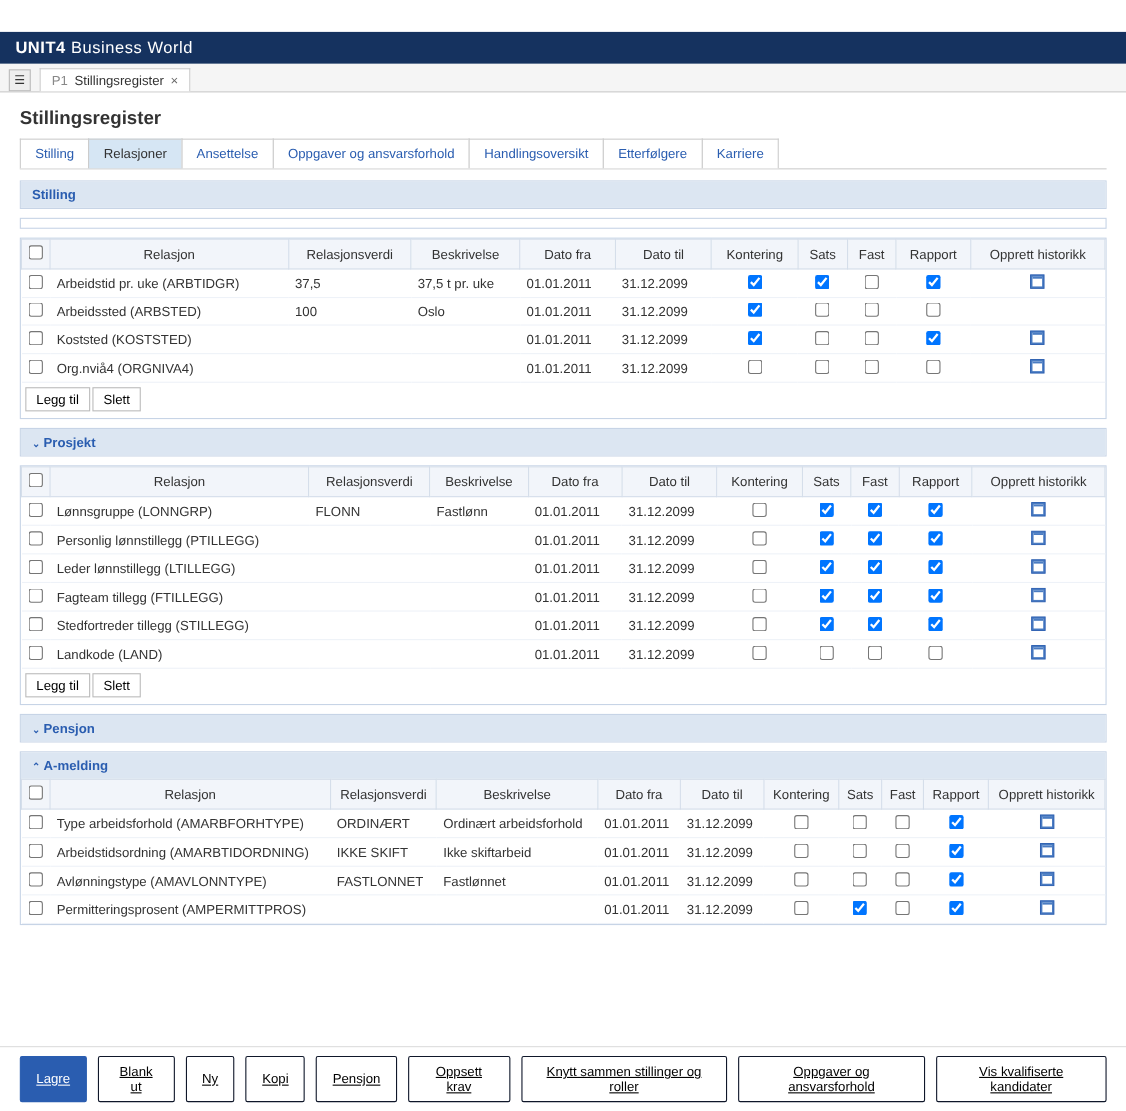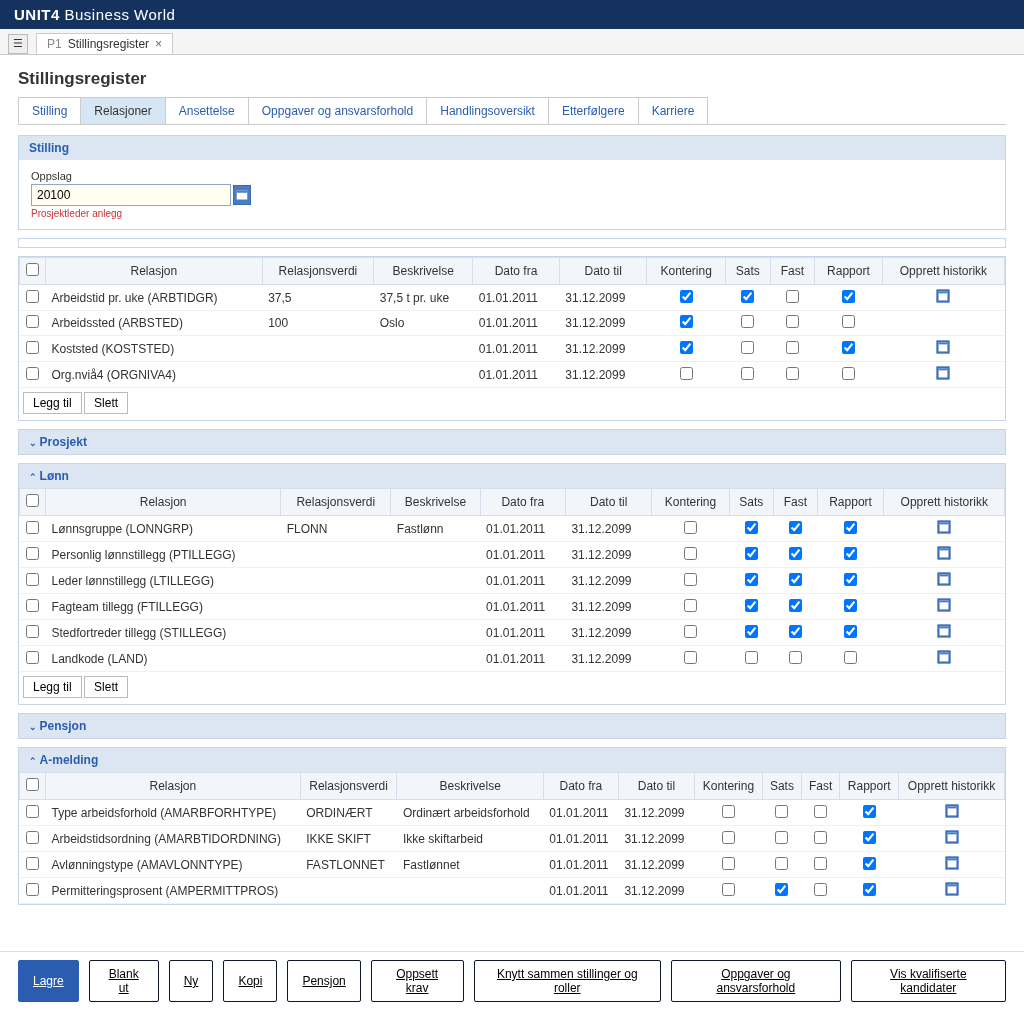--- a/index.html
+++ b/index.html
@@ -1,17 +1,17 @@
 <!DOCTYPE html>
 <html><head>
 <meta charset="utf-8">
 <style>
 * { box-sizing: border-box; margin: 0; padding: 0; }
 body { font-family: Arial, sans-serif; font-size: 12px; background: #fff; color: #333; }
-.header { background: #15325f; color: #fff; padding: 6px 14px; font-size: 15px; }
+.header { background: #15325f; color: #fff; padding: 6px 14px; font-size: 15px; margin-top: 29px; }
 .header .brand { font-weight: 300; letter-spacing: 0.5px; }
 .header .brand b { font-weight: bold; }
 .tabbar { background: #f5f5f5; border-bottom: 1px solid #ccc; display: flex; align-items: center; padding: 4px 8px 0 8px; }
 .menu-icon { width: 20px; height: 20px; border: 1px solid #bbb; background: #eee; margin-right: 8px; display:flex; align-items:center; justify-content:center; font-size:11px; cursor:pointer;}
 .wintab { background: #fff; border: 1px solid #ccc; border-bottom: none; padding: 3px 10px; font-size: 12px; display: flex; align-items: center; gap: 6px; }
 .closex { color:#666; cursor:pointer; }
 .content { padding: 14px 18px 60px 18px; }
 h1.page-title { font-size: 17px; font-weight: bold; color: #333; margin-bottom: 8px; }
 .inner-tabs { display: flex; border-bottom: 1px solid #ccc; margin-bottom: 10px; }
 .inner-tab { padding: 6px 13px; border: 1px solid #ccc; border-bottom: none; background: #fff; color: #2a5db0; cursor:pointer; margin-right:-1px; }
@@ -63,33 +63,20 @@
     <div class="inner-tab active">Relasjoner</div>
     <div class="inner-tab">Ansettelse</div>
     <div class="inner-tab">Oppgaver og ansvarsforhold</div>
     <div class="inner-tab">Handlingsoversikt</div>
     <div class="inner-tab">Etterfølgere</div>
     <div class="inner-tab">Karriere</div>
   </div>
 
   <div class="section">
     <div class="section-head">Stilling</div>
-    <div class="section-body">
-      <label class="lookup-label">Oppslag</label>
-      <div class="lookup-row">
-        <input class="lookup-input" value="20100" style="">
-        <div class="lookup-btn">
-          <svg viewBox="0 0 16 16">
-              <rect x="1" y="2" width="14" height="12" fill="#fff"></rect>
-              <rect x="1" y="2" width="14" height="3" fill="#4a7cc2"></rect>
-            </svg>
-        </div>
-      </div>
-      <div class="lookup-desc">Prosjektleder anlegg</div>
-    </div>
   </div>
 
   <div class="section">
     <div class="section-body" style="padding:4px;"></div>
   </div>
 
   <div class="section">
     <table class="grid" id="felles-table">
         <tbody>
           <tr>
@@ -175,21 +162,20 @@
       <button class="small-btn">Legg til</button>
       <button class="small-btn">Slett</button>
     </div>
   </div>
 
   <div class="section">
     <div class="section-head"><span class="chev">⌄</span><span>Prosjekt</span></div>
   </div>
 
   <div class="section">
-    <div class="section-head"><span class="chev">⌃</span><span>Lønn</span></div>
     <table class="grid" id="lonn-table">
         <tbody>
           <tr>
             <th style="width:22px"><input type="checkbox" class="chk" style=""></th>
             <th>Relasjon</th>
             <th>Relasjonsverdi</th>
             <th>Beskrivelse</th>
             <th>Dato fra</th>
             <th>Dato til</th>
             <th class="center">Kontering</th>

